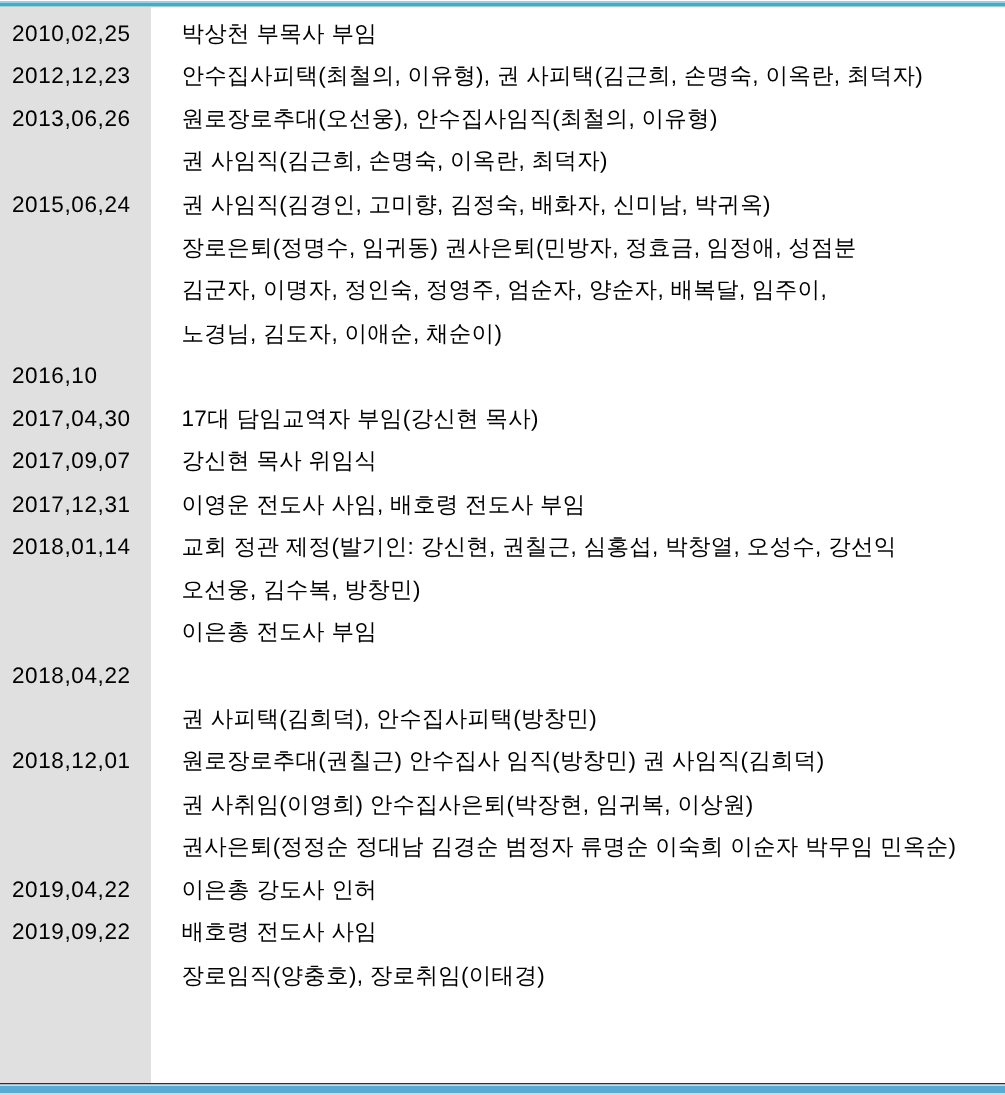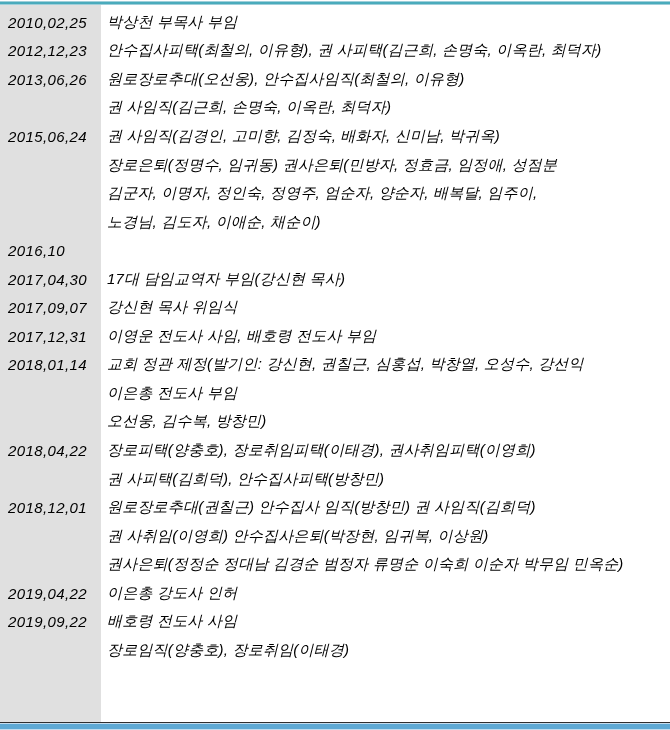--- a/index.html
+++ b/index.html
@@ -7,21 +7,21 @@
     --bottom-core:#5ea9d4; --bottom-edge:#c3dcee;
     --bottom-rule:#2f2f2f;
     --date-bg:#e0e0e0; --ink:#000000; --paper:#ffffff;
   }
   html,body{margin:0;padding:0;}
   body{
     width:670px;height:730px;background:var(--paper);
     font-family:"Liberation Sans","DejaVu Sans",sans-serif;
     color:var(--ink);
   }
-  .doc{position:relative;width:670px;height:730px;background:var(--paper);overflow:hidden;font-style:italic;}
+  .doc{position:relative;width:670px;height:730px;background:var(--paper);overflow:hidden;}
   .top-border{
     position:absolute;top:0;left:0;right:0;height:5px;
     background:linear-gradient(
       to bottom,
       var(--paper) 0px, var(--paper) 1px,
       var(--top-edge) 1px, var(--top-edge) 2px,
       var(--top-core) 2px, var(--top-core) 4px,
       var(--top-edge) 4px, var(--top-edge) 5px);
   }
   .rows{
@@ -30,21 +30,21 @@
     background:linear-gradient(to right, var(--date-bg) 0px, var(--date-bg) 101px, var(--paper) 101px);
   }
   .row{height:28.56px;display:flex;align-items:center;}
   .date{
     width:101px;flex:0 0 101px;box-sizing:border-box;
     padding-left:8px;font-size:15px;letter-spacing:0.4px;
     white-space:nowrap;overflow:hidden;
   }
   .event{
     flex:1;padding-left:6px;font-size:15px;letter-spacing:0.2px;
-    white-space:nowrap;overflow:hidden;
+    white-space:nowrap;overflow:hidden;margin-left:14px;
   }
   .bottom-rule{position:absolute;top:722px;left:0;right:0;height:1px;background:var(--bottom-rule);}
   .bottom-bar{
     position:absolute;top:723px;left:0;right:0;height:7px;
     background:linear-gradient(
       to bottom,
       var(--bottom-edge) 0px, var(--bottom-edge) 1px,
       var(--bottom-core) 1px, var(--bottom-core) 6px,
       var(--bottom-edge) 6px, var(--bottom-edge) 7px);
   }
@@ -114,31 +114,30 @@
     <div class="event">이영운 전도사 사임, 배호령 전도사 부임</div>
   </div>
 
   <div class="row">
     <div class="date">2018,01,14</div>
     <div class="event">교회 정관 제정(발기인: 강신현, 권칠근, 심홍섭, 박창열, 오성수, 강선익</div>
   </div>
 
   <div class="row">
     <div class="date"></div>
+    <div class="event">오선웅, 김수복, 방창민)</div>
+  </div>
+
+  <div class="row">
+    <div class="date"></div>
     <div class="event">이은총 전도사 부임</div>
   </div>
 
   <div class="row">
-    <div class="date"></div>
-    <div class="event">오선웅, 김수복, 방창민)</div>
-  </div>
-
-  <div class="row">
     <div class="date">2018,04,22</div>
-    <div class="event">장로피택(양충호), 장로취임피택(이태경), 권사취임피택(이영희)</div>
   </div>
 
   <div class="row">
     <div class="date"></div>
     <div class="event">권 사피택(김희덕), 안수집사피택(방창민)</div>
   </div>
 
   <div class="row">
     <div class="date">2018,12,01</div>
     <div class="event">원로장로추대(권칠근) 안수집사 임직(방창민) 권 사임직(김희덕)</div>

